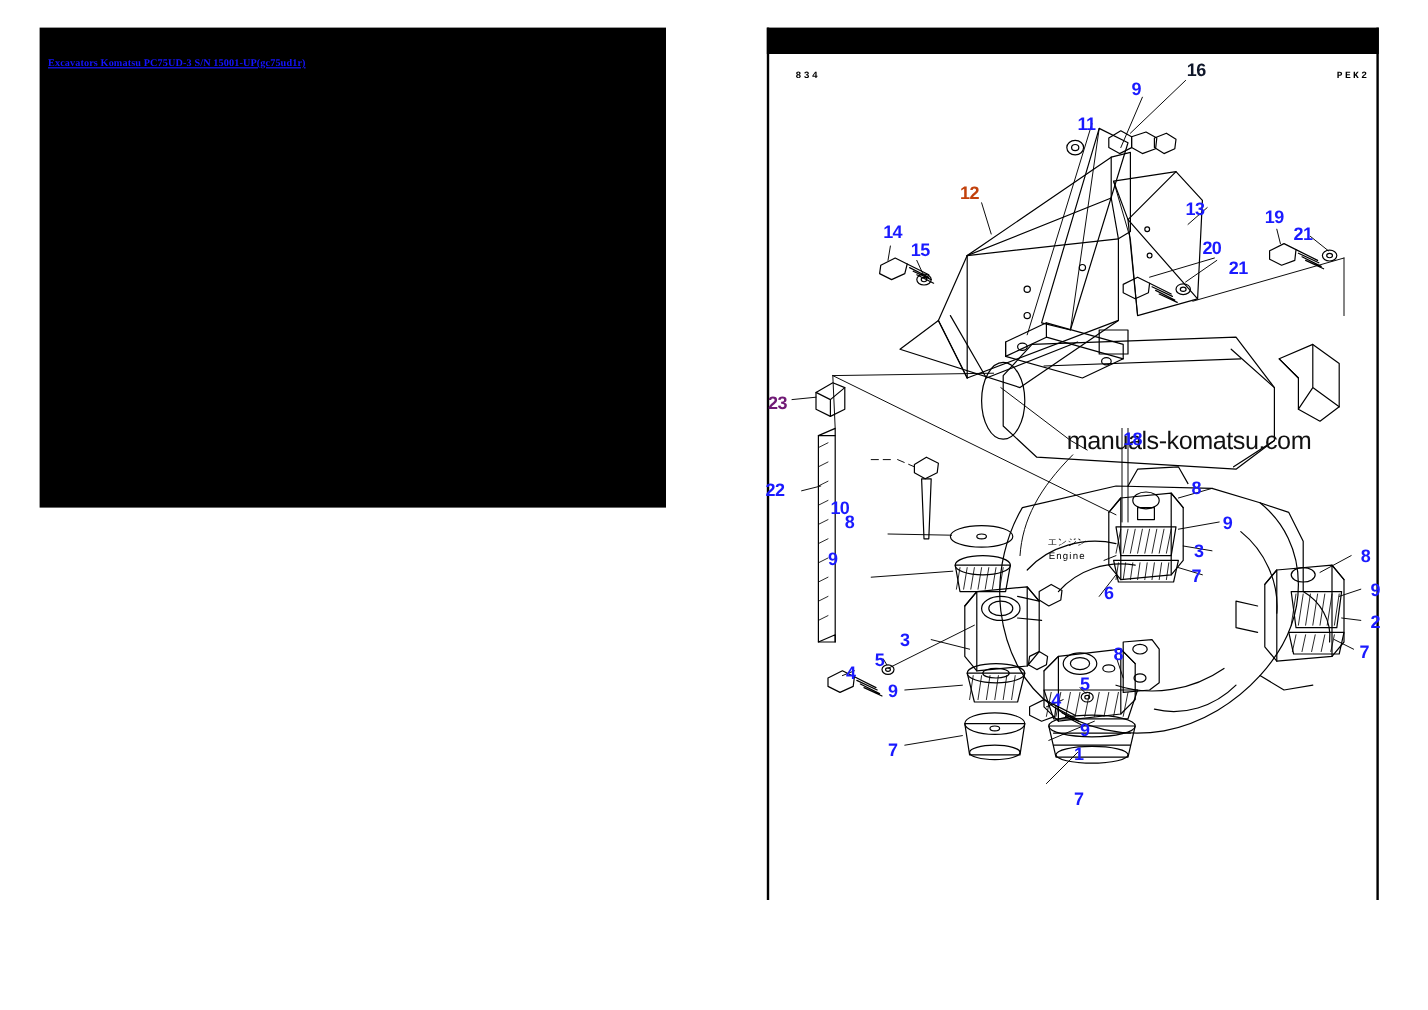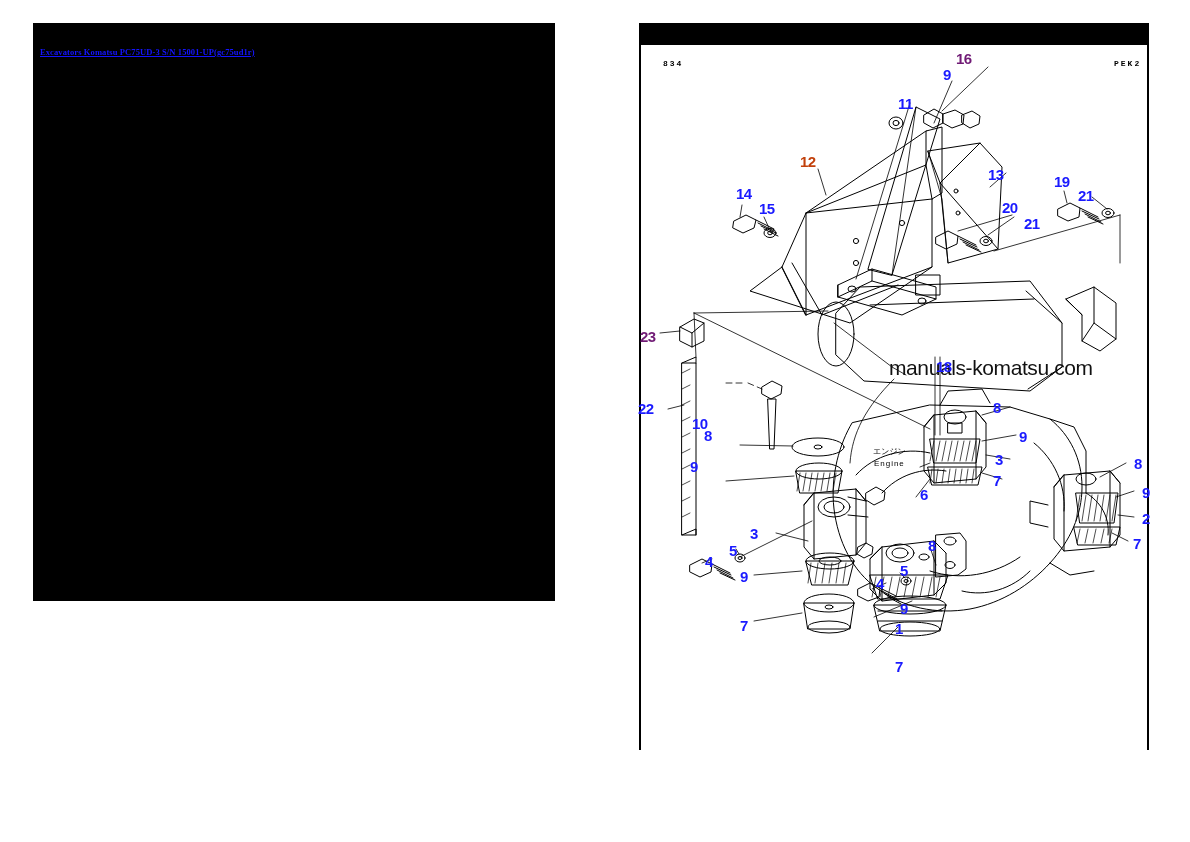--- a/index.html
+++ b/index.html
@@ -1,20 +1,20 @@
 <!DOCTYPE html>
 <html><head>
 <meta charset="utf-8">
 <style>
   html,body{margin:0;padding:0;background:#ffffff;}
   body{width:1190px;height:842px;position:relative;overflow:hidden;
        font-family:"Liberation Sans",sans-serif;}
 
   
-  #left-panel{position:absolute;left:33px;top:23px;width:522px;height:578px;background:#000000;}
+  #left-panel{position:absolute;left:33px;top:23px;width:522px;height:400px;background:#000000;}
   #catalog-link{position:absolute;left:7px;top:24px;font-size:8.5px;color:#1414ff;
       text-decoration:underline;white-space:nowrap;letter-spacing:.1px;
       font-family:"Liberation Serif",serif;font-weight:700;}
 
   
   #right-panel{position:absolute;left:630px;top:23px;width:519px;height:727px;background:#ffffff;}
   #right-top-bar{position:absolute;left:9px;top:0px;width:510px;height:22px;background:#000000;}
   #right-left-rule{position:absolute;left:9px;top:0px;width:1.6px;height:727px;background:#000000;}
   #right-right-rule{position:absolute;left:517px;top:0px;width:1.6px;height:727px;background:#000000;}
 
@@ -299,21 +299,21 @@
   </svg>
 
   <div id="watermark">manuals-komatsu.com</div>
 
   <div id="engine-label">
     <div class="jp">エンジン</div>
     <div class="en">Engine</div>
   </div>
 
   <div id="callout-layer">
-      <div class="callout" style="left: 326px; top: 28px; color: #701a75;">16</div>
+      <div class="callout" style="left: 359px; top: 28px; color: #0f172a;">16</div>
       <div class="callout" style="left: 313px; top: 44px; color: rgb(26, 26, 255);">9</div>
       <div class="callout" style="left: 268px; top: 73px; color: rgb(26, 26, 255);">11</div>
       <div class="callout" style="left: 170px; top: 131px; color: #c2410c;">12</div>
       <div class="callout" style="left: 358px; top: 144px; color: rgb(26, 26, 255);">13</div>
       <div class="callout" style="left: 424px; top: 151px; color: rgb(26, 26, 255); text-align: right;">19</div>
       <div class="callout" style="left: 448px; top: 165px; color: rgb(26, 26, 255);">21</div>
       <div class="callout" style="left: 106px; top: 163px; color: rgb(26, 26, 255);">14</div>
       <div class="callout" style="left: 129px; top: 178px; color: rgb(26, 26, 255);">15</div>
       <div class="callout" style="left: 372px; top: 177px; color: rgb(26, 26, 255);">20</div>
       <div class="callout" style="left: 394px; top: 193px; color: rgb(26, 26, 255);">21</div>

